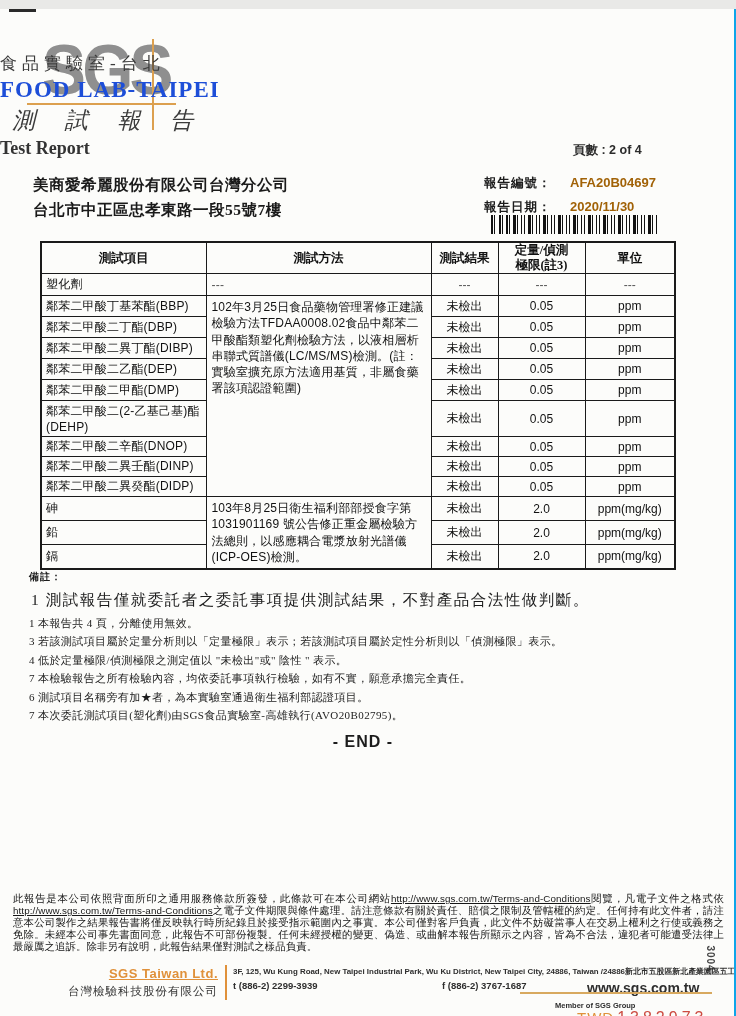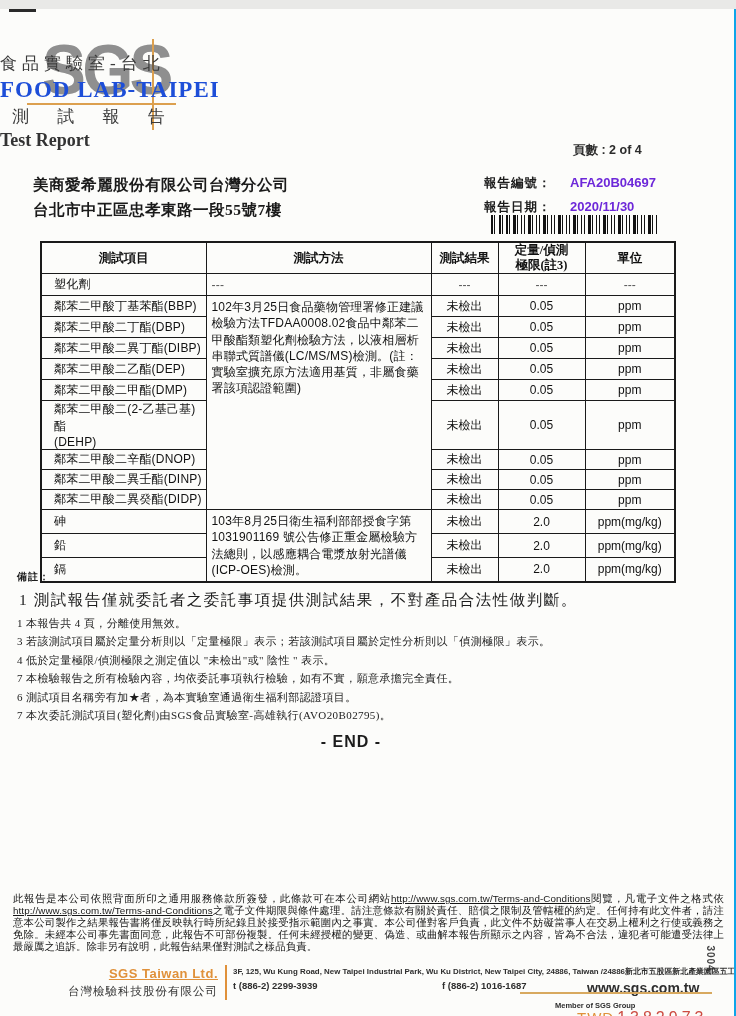--- a/index.html
+++ b/index.html
@@ -19,34 +19,34 @@
     font-size:70px; line-height:70px; letter-spacing:-4px; color:#8f8f8f;
     transform:scaleX(0.94); transform-origin:left top;
   }
   .logo-hline { position:absolute; left:27px; top:94px; width:149px; height:2px; background:#dca04f; }
   .logo-vline { position:absolute; left:152px; top:30px; width:2px; height:91px; background:#dca04f; }
 
   
   .title-block { position:absolute; left:0; top:43px; width:736px; text-align:left; color:#3b3b3b; }
   .title-zh1 { font-size:17px; letter-spacing:5px; }
   .title-en1 { font-size:23px; font-weight:bold; letter-spacing:1px; margin-top:2px; color:#1d4ed8; }
-  .title-zh2 { font-size:17px; letter-spacing:12px; margin-top:2px; text-indent:12px; }
+  .title-zh2 { font-size:23px; letter-spacing:12px; margin-top:2px; text-indent:12px;font-style:italic; }
   .title-en2 { font-size:18px; font-weight:bold; margin-top:2px; color:#333; }
 
   .page-label {
     position:absolute; left:573px; top:133px;
     font-family:"Liberation Sans","DejaVu Sans",sans-serif; font-weight:bold; font-size:12.5px; color:#2b2b2b;
   }
 
   
   .applicant { position:absolute; left:33px; top:163px; font-weight:bold; font-size:15.5px; line-height:25px; color:#1a1a1a; letter-spacing:0.5px; }
   .report-meta { position:absolute; left:484px; top:166px; font-size:12.5px; }
   .meta-row { display:flex; margin-bottom:7px; }
   .meta-label { font-weight:bold; width:76px; letter-spacing:1px; }
-  .meta-value { font-family:"Liberation Sans","DejaVu Sans",sans-serif; font-weight:bold; font-size:13px; margin-left:10px; color:#6d28d9; }
+  .meta-value { font-family:"Liberation Sans","DejaVu Sans",sans-serif; font-weight:bold; font-size:13px; margin-left:10px; color:#a16207; }
   .barcode {
     position:absolute; left:491px; top:206px; width:168px; height:19px;
     background:
       repeating-linear-gradient(90deg,
         #111 0 1.5px, transparent 1.5px 3px,
         #111 3px 4px, transparent 4px 7.5px,
         #111 7.5px 10px, transparent 10px 11px,
         #111 11px 12px, transparent 12px 15px);
   }
 
@@ -57,28 +57,28 @@
     border:2px solid #1a1a1a;
     font-family:"Liberation Sans","DejaVu Sans",sans-serif; font-size:12px; color:#111;
   }
   table.results td, table.results th { border:1px solid #1a1a1a; overflow:hidden; }
   th.hcell { font-family:"Liberation Serif","DejaVu Serif",serif; font-weight:bold; font-size:12.5px; text-align:center; vertical-align:middle; line-height:15px; }
   tr.h-head  { height:30px; }
   tr.h-std   { height:21px; }
   tr.h-dehp  { height:36px; }
   tr.h-small { height:20px; }
   tr.h-metal { height:24px; }
-  td.item-cell { padding-left:12px; text-align:left; vertical-align:middle; letter-spacing:0.2px; }
+  td.item-cell { padding-left:4px; text-align:left; vertical-align:middle; letter-spacing:0.2px; }
   td.method-cell { vertical-align:top; text-align:left; padding:3px 5px 2px 5px; line-height:16.2px; letter-spacing:0.2px; }
   td.center-cell { text-align:center; vertical-align:middle; }
   td.dash { color:#555; }
   .dehp-line2 { display:block; }
 
   
-  .notes { position:absolute; left:17px; top:561px; width:668px; color:#1c1c1c; }
+  .notes { position:absolute; left:29px; top:561px; width:668px; color:#1c1c1c; }
   .notes-label { font-size:10px; font-weight:bold; letter-spacing:1px; }
   .note-line { font-size:11px; line-height:18.4px; letter-spacing:0.4px; }
   .note-line.first { font-size:15.5px; line-height:22px; letter-spacing:1.5px; margin:5px 0 3px 2px; }
   .end-label { text-align:center; font-weight:bold; font-size:16px; letter-spacing:1px; margin-top:9px; font-family:"Liberation Sans","DejaVu Sans",sans-serif; }
 
   
   .disclaimer {
     position:absolute; left:13px; top:884px; width:711px;
     font-size:10.4px; line-height:11.9px; text-align:justify; color:#161616; letter-spacing:0.1px;
   }
@@ -272,20 +272,20 @@
 
   <div class="footer-company">
     <div class="footer-company-en">SGS Taiwan Ltd.</div>
     <div class="footer-company-zh">台灣檢驗科技股份有限公司</div>
   </div>
   <div class="footer-divider"></div>
   <div class="footer-info">
     <div class="footer-address">3F, 125, Wu Kung Road, New Taipei Industrial Park, Wu Ku District, New Taipei City, 24886, Taiwan /24886新北市五股區新北產業園區五工路125號3樓</div>
     <div class="footer-contact">
       <span class="footer-tel">t  (886-2) 2299-3939</span>
-      <span class="footer-fax">f  (886-2) 1016-1687</span>
+      <span class="footer-fax">f  (886-2) 3767-1687</span>
       <span class="footer-web">www.sgs.com.tw</span>
     </div>
     <div class="footer-member">Member of SGS Group</div>
   </div>
   <div class="footer-edge-line"></div>
 
 </div>
 
 </body></html>

